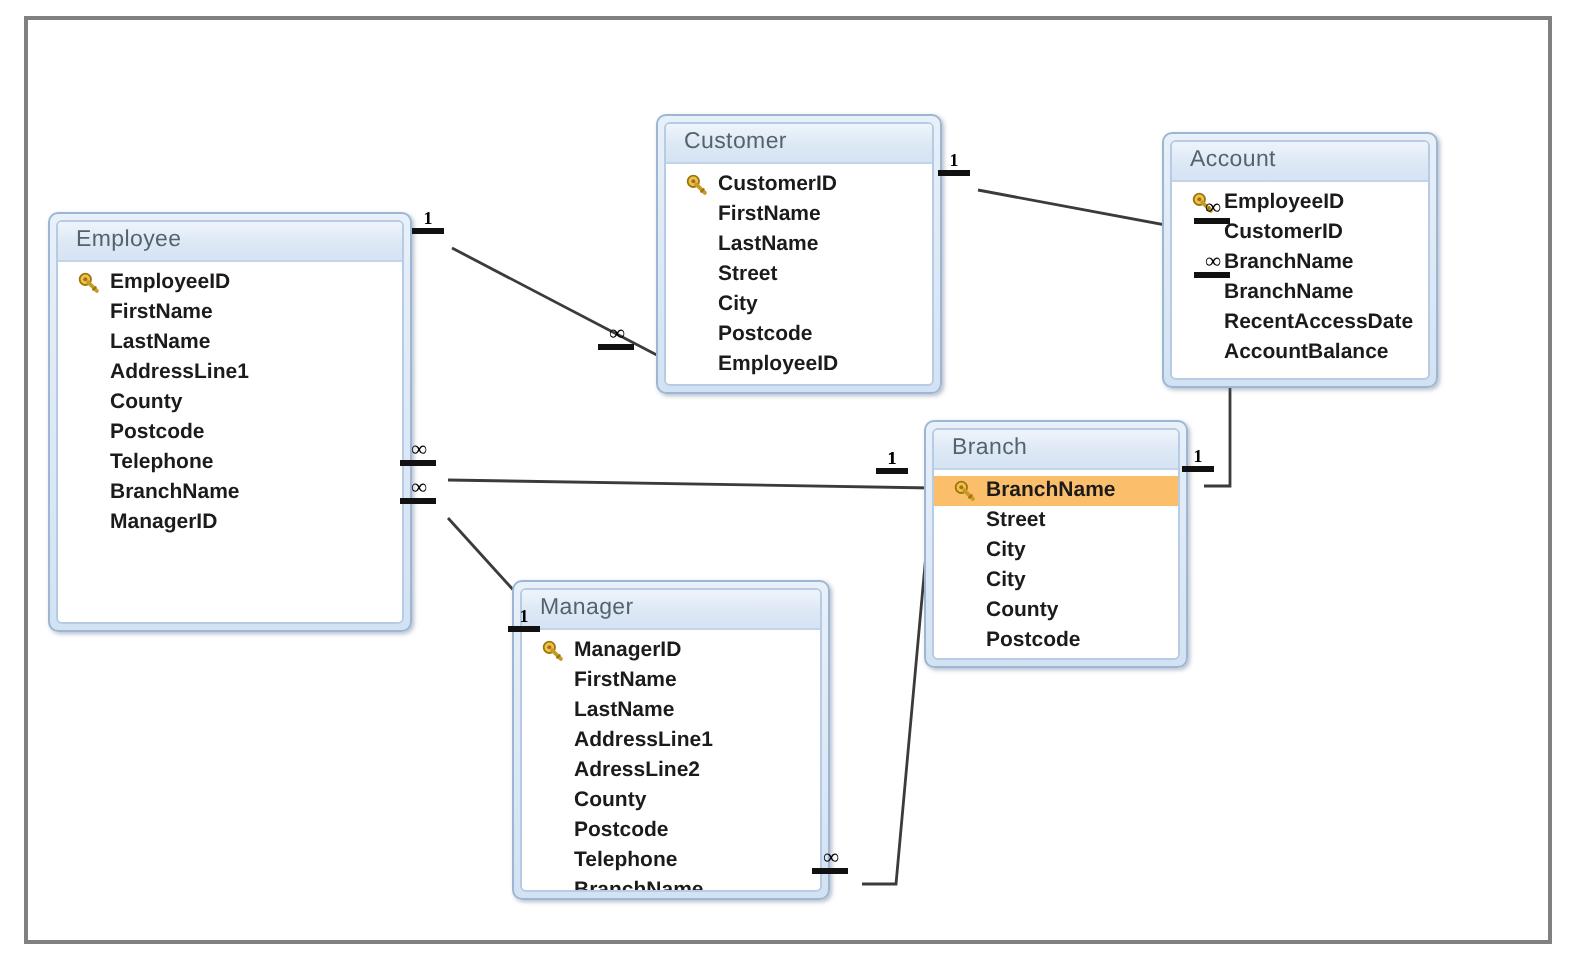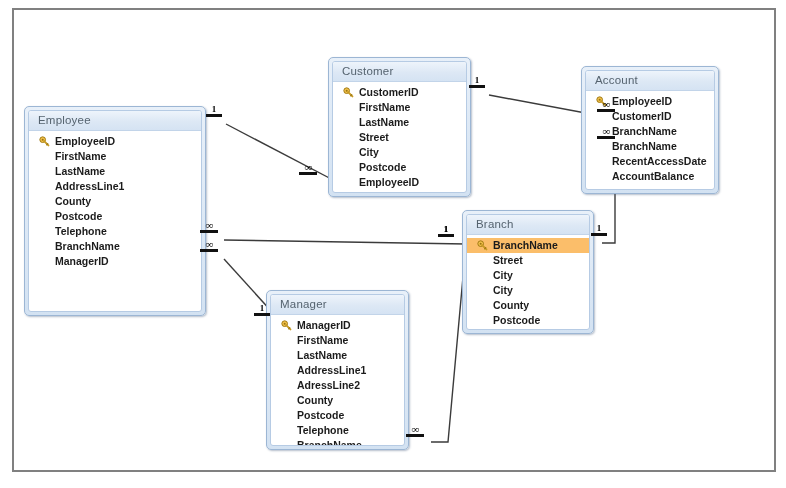--- a/index.html
+++ b/index.html
@@ -182,21 +182,21 @@
                   <path d="M8.3 9.6 L9.6 8.3" stroke="#9a7510" stroke-width="1.2" stroke-linecap="round"></path>
                 </svg></span><span>BranchName</span></div>
             <div class="fld"><span>Street</span></div>
             <div class="fld"><span>City</span></div>
             <div class="fld"><span>City</span></div>
             <div class="fld"><span>County</span></div>
             <div class="fld"><span>Postcode</span></div>
           </div>
         </div>
       </div>
-      <div class="tbl" style="left: 252px; top: 280px; width: 143px; height: 160px;">
+      <div class="tbl" style="left: 242px; top: 280px; width: 159px; height: 160px;">
         <div class="tbl-inner">
           <div class="tbl-title">Manager</div>
           <div class="fields">
             <div class="fld"><span class="key"><svg viewBox="0 0 12 12" width="11" height="11">
                   <circle cx="4" cy="4" r="3.1" fill="#f2c14b" stroke="#9a7510" stroke-width="1"></circle>
                   <circle cx="4" cy="4" r="1.1" fill="#9a7510"></circle>
                   <path d="M5.6 5.6 L10.3 10.3" stroke="#c79a24" stroke-width="2.1" stroke-linecap="round"></path>
                   <path d="M8.3 9.6 L9.6 8.3" stroke="#9a7510" stroke-width="1.2" stroke-linecap="round"></path>
                 </svg></span><span>ManagerID</span></div>
             <div class="fld"><span>FirstName</span></div>

